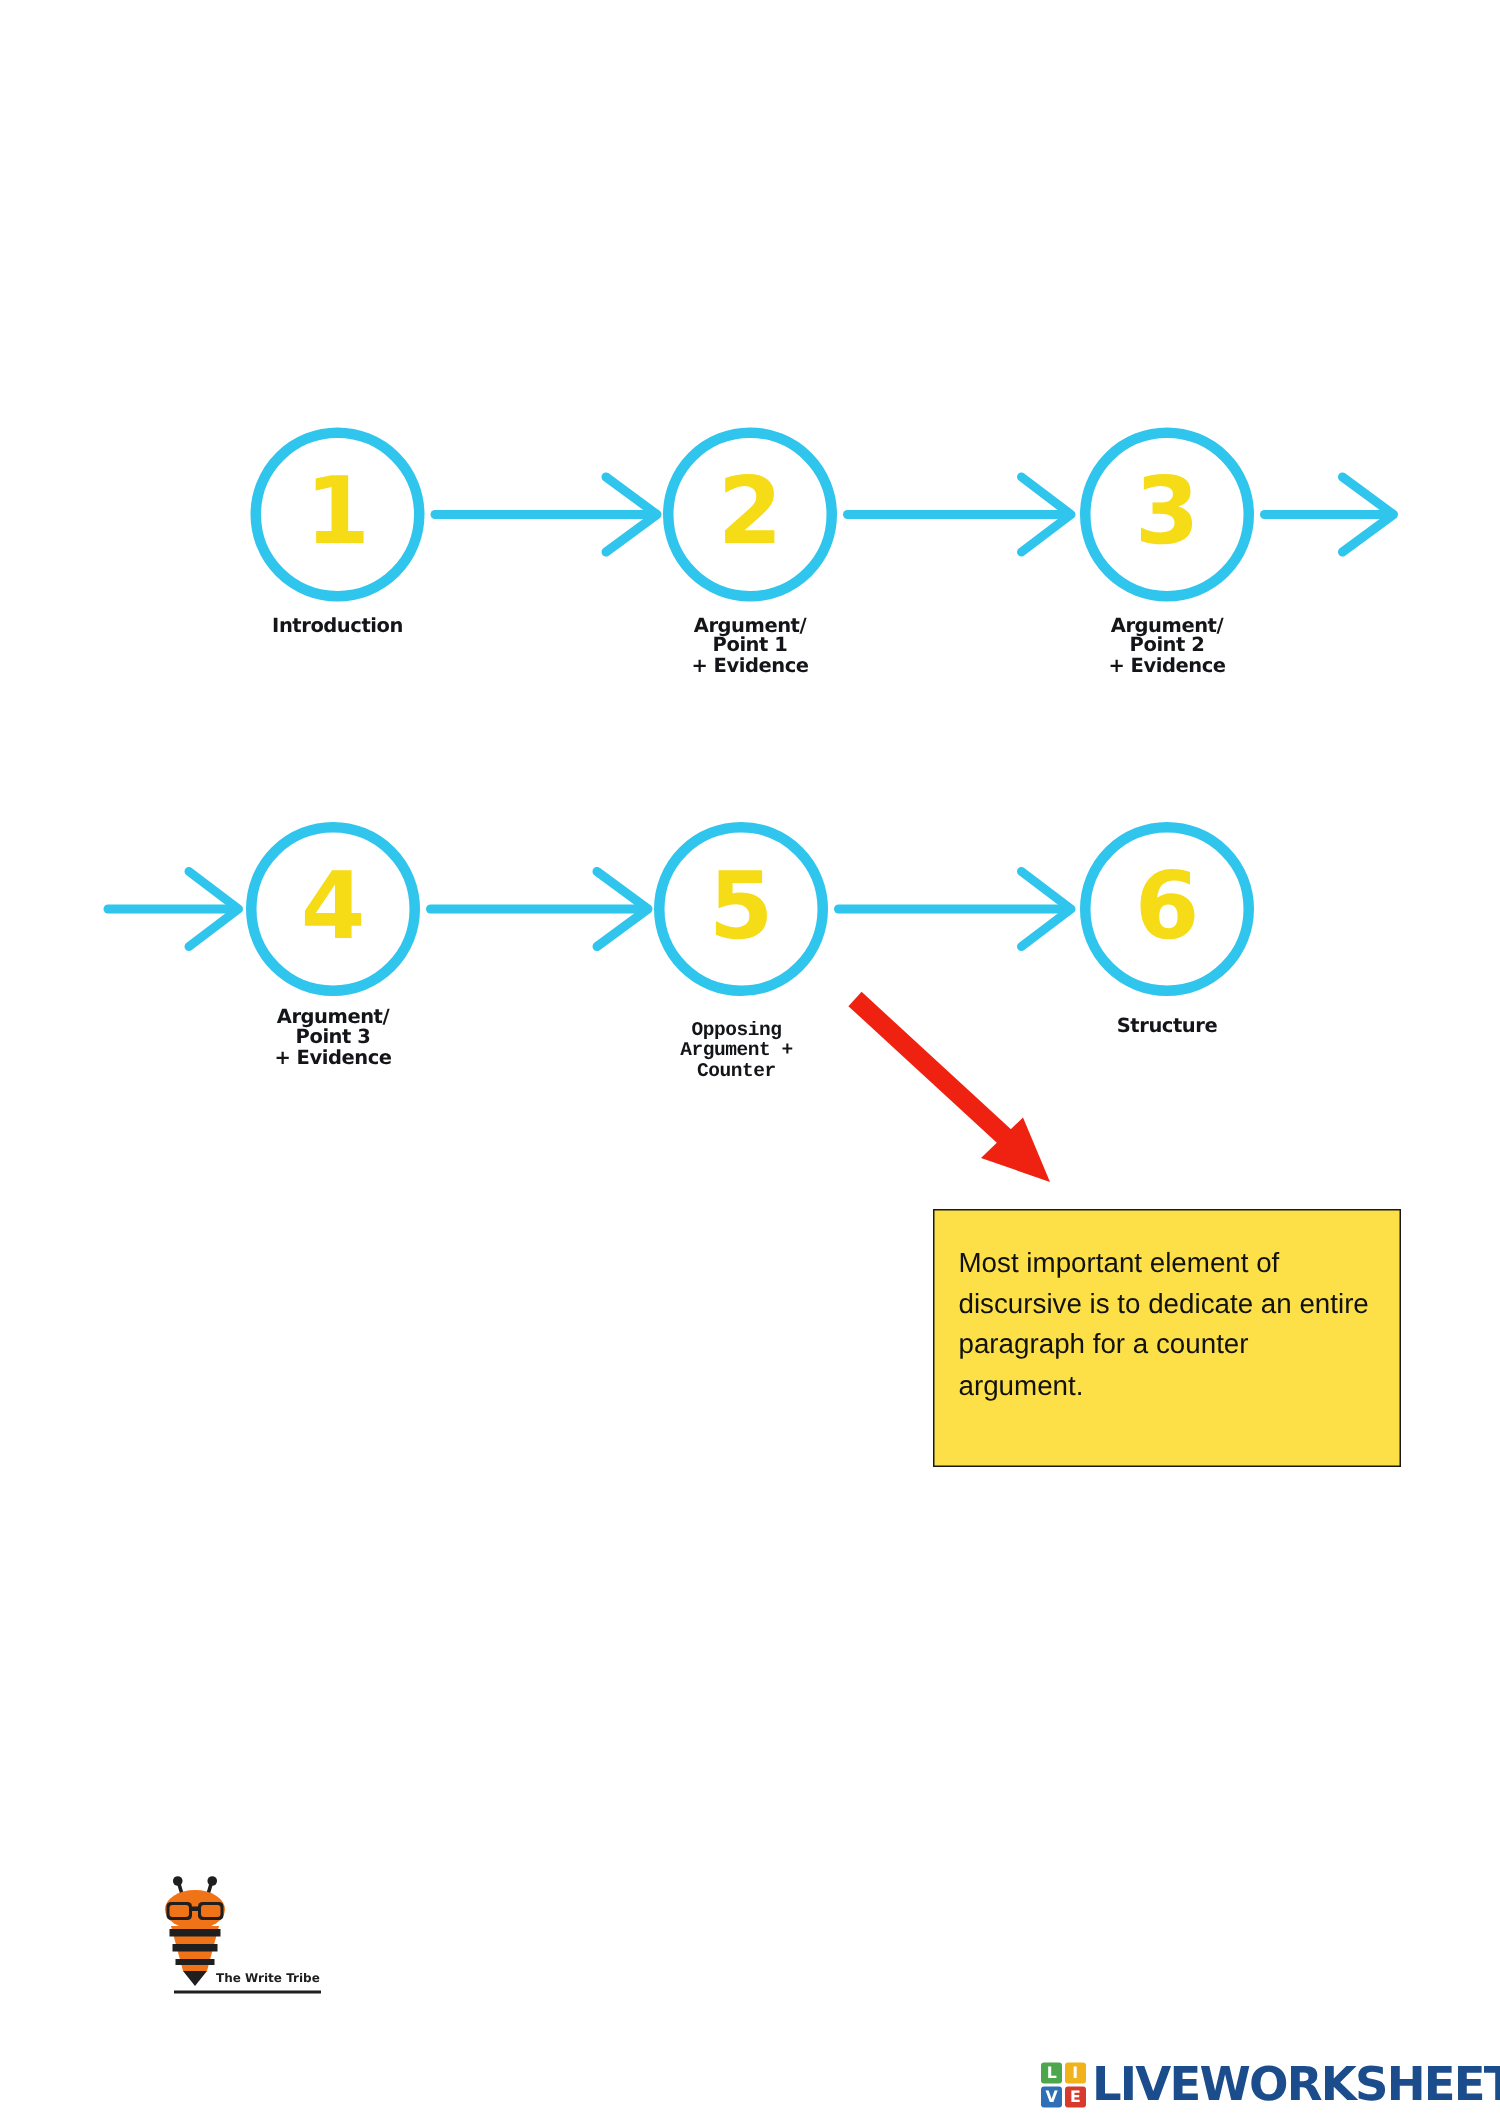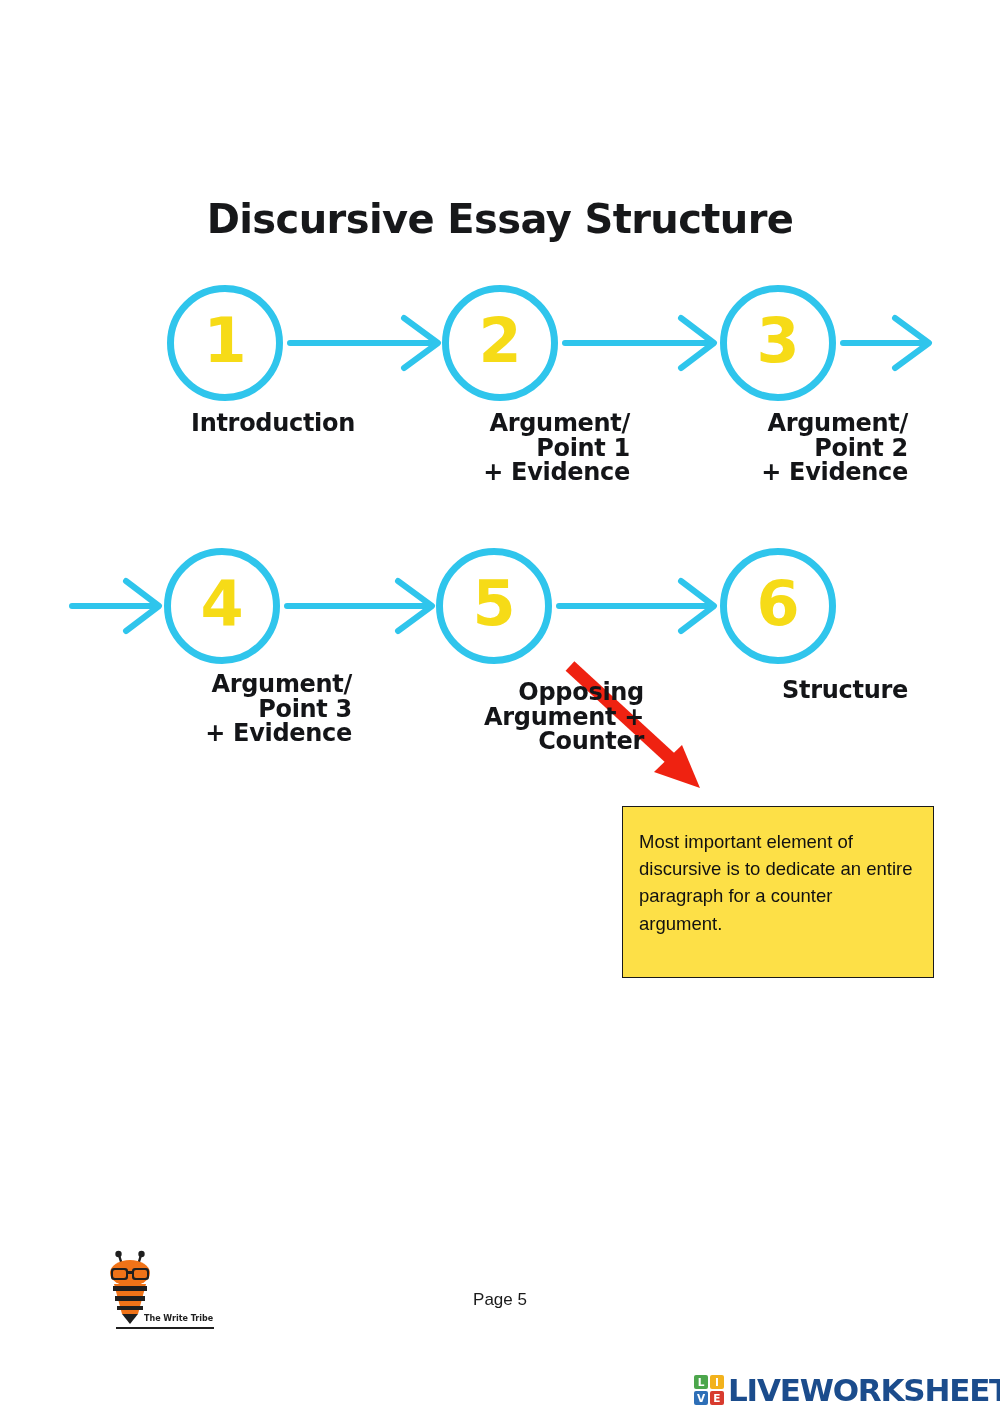--- a/index.html
+++ b/index.html
@@ -70,24 +70,24 @@
     font-weight: bold;
     font-size: 62px;
     line-height: 1;
     color: #f6db17;
     transform: translateY(-2px);
   }
 
   .node-label {
     position: absolute;
     width: 260px;
-    text-align: right;
-    font-family: "DejaVu Sans", sans-serif;
-    font-weight: bold;
-    font-size: 24px;
+    text-align: center;
+    font-family: "DejaVu Sans", sans-serif;
+    font-weight: bold;
+    font-size: 13px;
     line-height: 1.03;
     letter-spacing: -0.3px;
     color: #141518;
     white-space: pre-line;
   }
 
   
   #callout {
     position: absolute;
     left: 622px;
@@ -167,21 +167,20 @@
     line-height: 1;
   }
 </style>
 </head>
 <body>
 
 <div id="page">
 
   <div id="diagram">
 
-    <div class="diagram-title">Discursive Essay Structure</div>
 
     <svg class="svg-layer" viewBox="0 0 1000 1000" xmlns="http://www.w3.org/2000/svg">
       <g fill="none" stroke="#2fc5ec" stroke-width="6" stroke-linecap="round" stroke-linejoin="round">
 
         <line x1="290" y1="343" x2="436" y2="343"></line>
         <polyline points="404,318 438,343 404,368"></polyline>
 
         <line x1="565" y1="343" x2="712" y2="343"></line>
         <polyline points="681,318 714,343 681,368"></polyline>
 
@@ -226,36 +225,35 @@
     <div class="node" style="left:164px; top:548px;">
       <span class="node-num">4</span>
     </div>
     <div class="node-label" style="left:92px; top:672px;">Argument/
 Point 3
 + Evidence</div>
 
     <div class="node" style="left:436px; top:548px;">
       <span class="node-num">5</span>
     </div>
-    <div class="node-label" style="left:384px; top:680px;">Opposing
+    <div class="node-label" style="left:361px; top:680px;font-family:Liberation Mono, monospace;">Opposing
 Argument +
 Counter</div>
 
     <div class="node" style="left:720px; top:548px;">
       <span class="node-num">6</span>
     </div>
     <div class="node-label" style="left:648px; top:678px;">Structure</div>
 
   </div>
 
   <div id="callout">
     <div id="callout-text">Most important element of discursive is to dedicate an entire paragraph for a counter argument.</div>
   </div>
 
-  <div id="page-number">Page 5</div>
 
   <svg id="brand-logo" viewBox="0 0 130 86" xmlns="http://www.w3.org/2000/svg">
 
     <g stroke="#1f1f1f" stroke-width="2.4" fill="none" stroke-linecap="round">
       <path d="M30 17 L27 7"></path>
       <path d="M46 17 L49 7"></path>
     </g>
     <circle cx="26.5" cy="6" r="3.2" fill="#1f1f1f"></circle>
     <circle cx="49.5" cy="6" r="3.2" fill="#1f1f1f"></circle>
 

